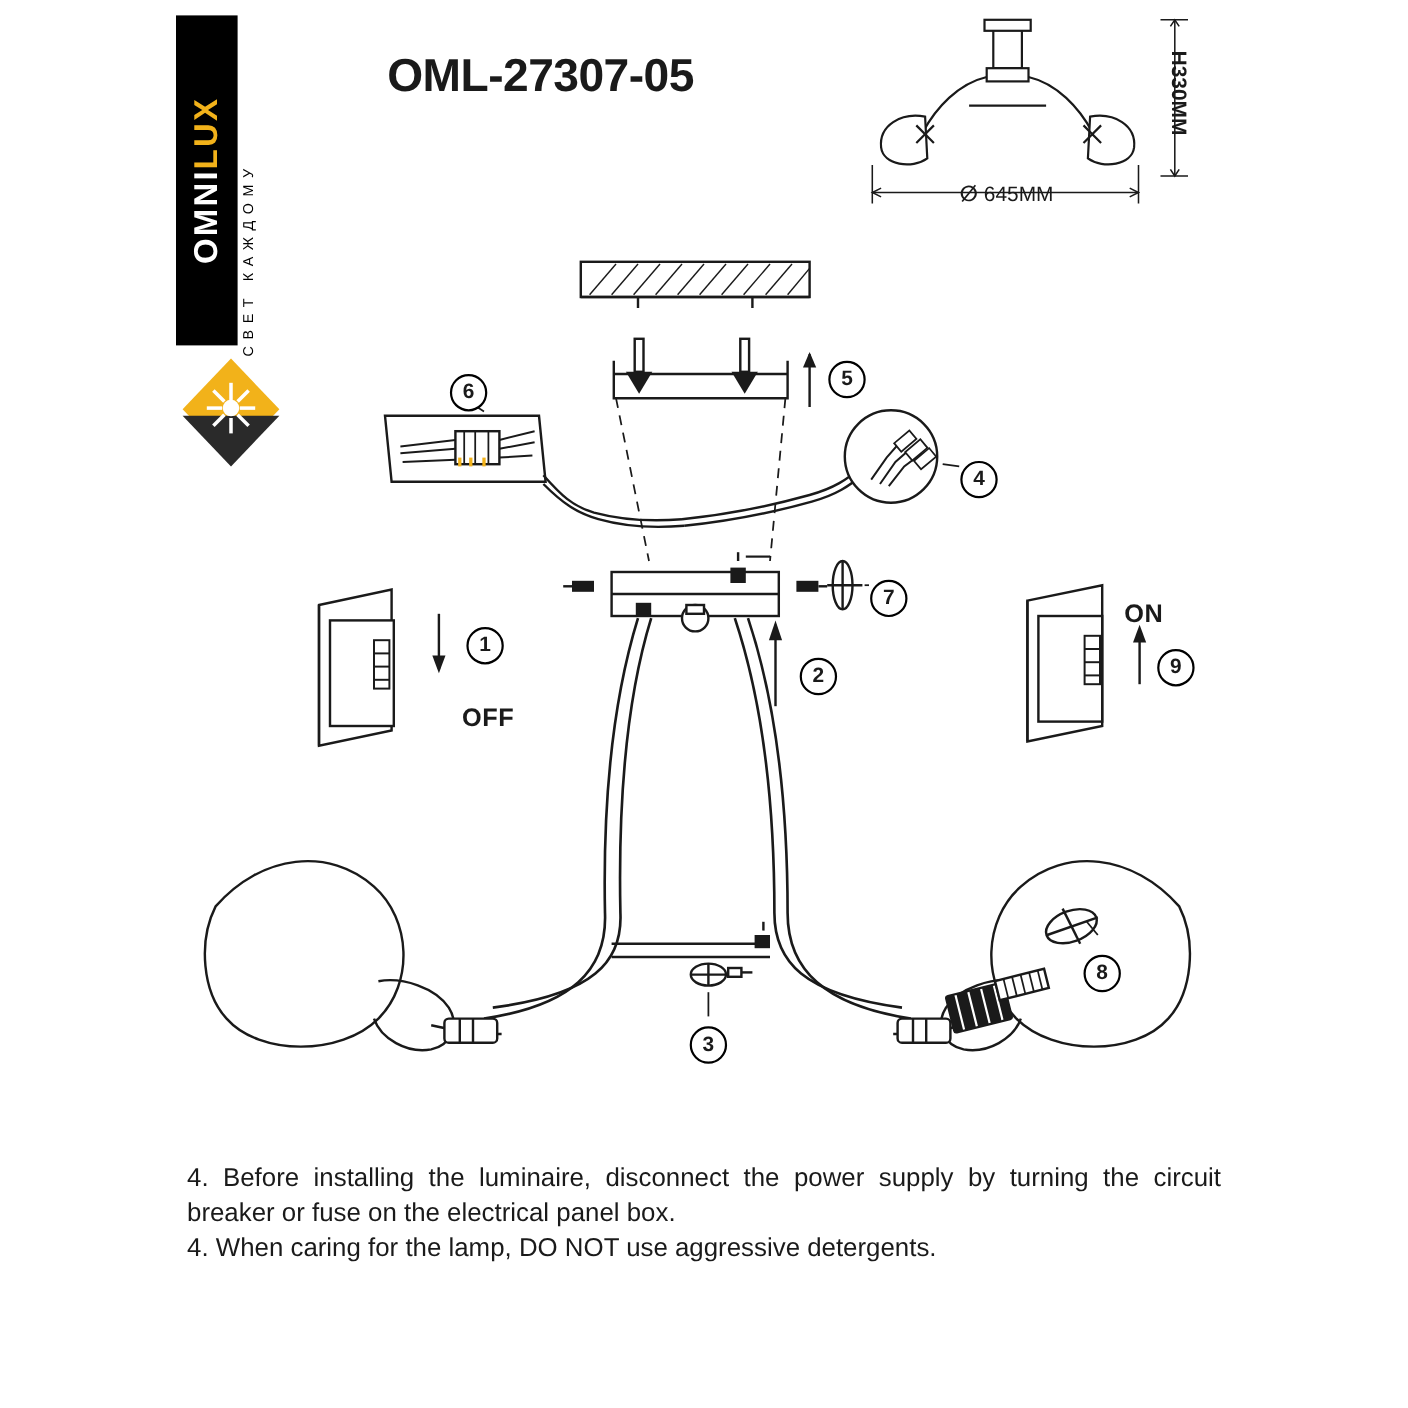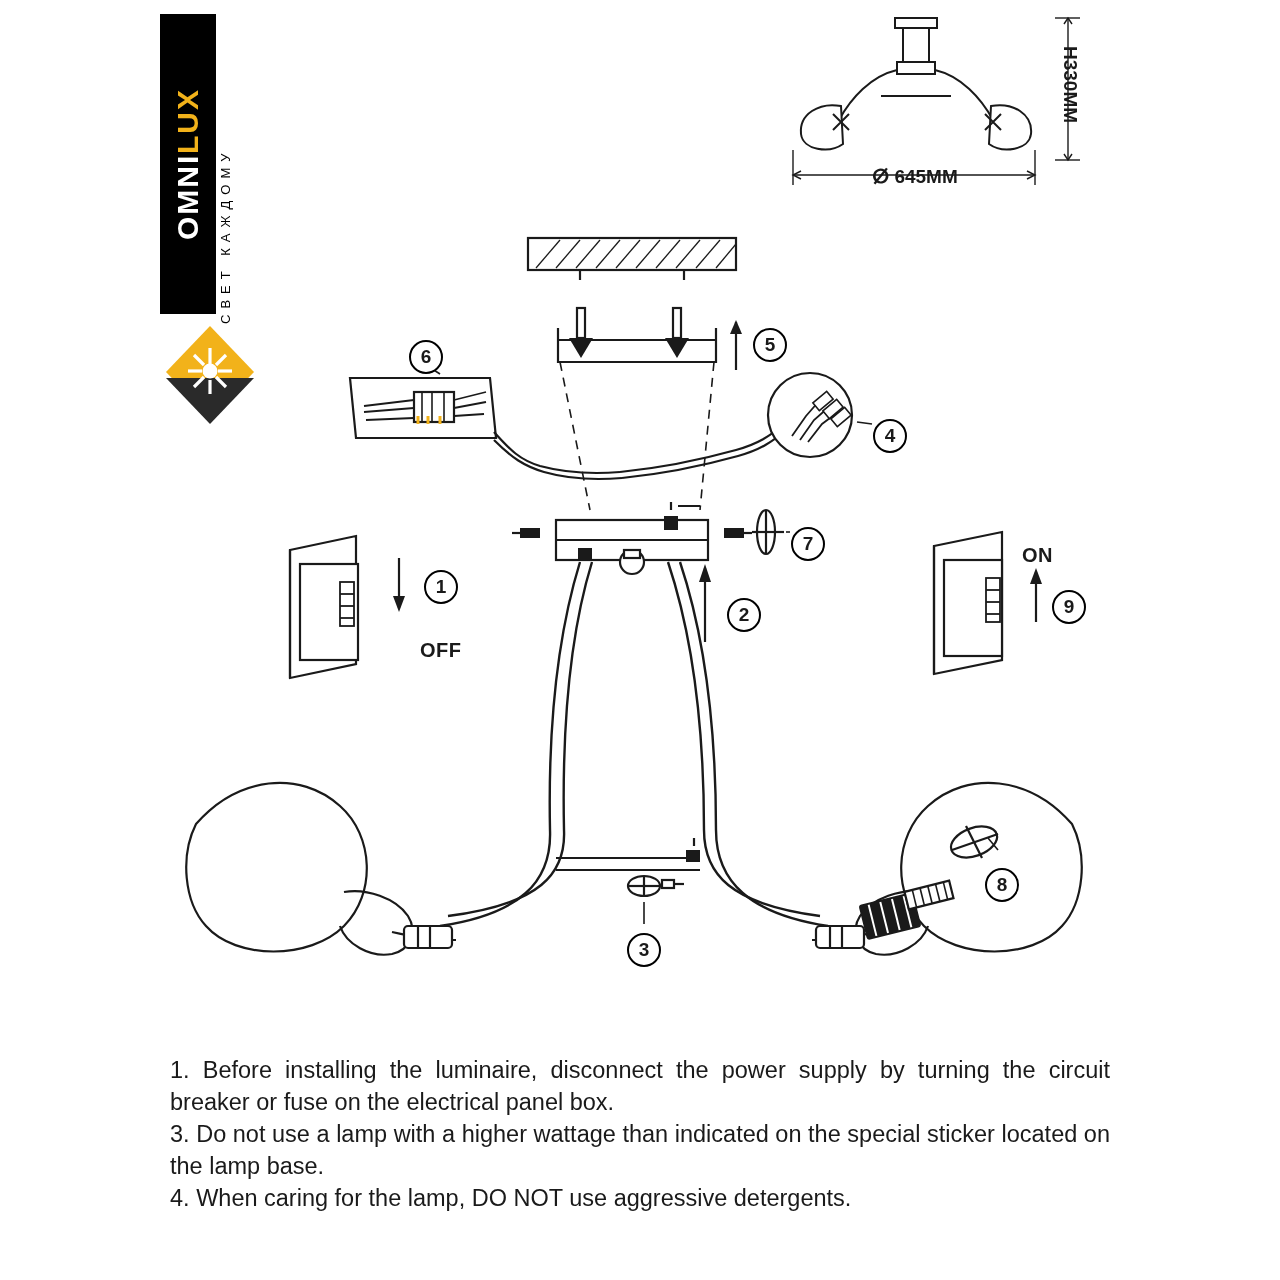--- a/index.html
+++ b/index.html
@@ -42,35 +42,35 @@
   
   .thumb { position:absolute; left:785px; top:10px; width:300px; height:190px; }
   .dim-h {
     position:absolute; left:1055px; top:20px; height:130px; width:30px;
     font-size:19px; font-weight:bold;
     writing-mode:vertical-rl; text-orientation:mixed;
     display:flex; align-items:center; justify-content:center;
   }
   .dim-d {
     position:absolute; left:790px; top:165px; width:250px;
-    text-align:center; font-size:19px; font-weight:bold;
+    text-align:center; font-size:19px; font-weight:normal;
   }
 
   
   .drawing { position:absolute; left:0; top:210px; width:1280px; height:810px; }
 
   
   .callout {
     position:absolute; width:34px; height:34px; border:2.2px solid #000;
     border-radius:50%; display:flex; align-items:center; justify-content:center;
     font-size:19px; font-weight:bold; background:#fff;
   }
 
   .word {
-    position:absolute; font-size:20px; font-weight:bold; letter-spacing:0.5px;
+    position:absolute; font-size:23px; font-weight:bold; letter-spacing:0.5px;
   }
 
   
   .notes {
     position:absolute; left:170px; top:1055px; width:940px;
     font-size:23.5px; line-height:1.36; text-align:justify;
   }
   .notes p { margin:0; }
 </style>
 </head>
@@ -97,20 +97,21 @@
           <line x1="34" y1="35" x2="44" y2="45"></line>
           <line x1="56" y1="57" x2="66" y2="67"></line>
           <line x1="66" y1="35" x2="56" y2="45"></line>
           <line x1="44" y1="57" x2="34" y2="67"></line>
         </g>
         <circle cx="50" cy="51" r="7.5" fill="#ffffff"></circle>
       </svg>
     </div>
   </div>
 
+  <div class="title">OML-27307-05</div>
 
   <div class="thumb">
     <svg width="300" height="190" viewBox="0 0 300 190">
       <g fill="none" stroke="#1a1a1a" stroke-width="2">
 
         <rect x="110" y="8" width="42" height="10" fill="#ffffff"></rect>
 
         <path d="M118 18 L118 52 M144 18 L144 52"></path>
         <path d="M118 52 L144 52"></path>
 
@@ -378,18 +379,17 @@
   <div class="callout" style="left:424px; top:570px;">1</div>
   <div class="callout" style="left:727px; top:598px;">2</div>
   <div class="callout" style="left:1052px; top:590px;">9</div>
   <div class="callout" style="left:985px; top:868px;">8</div>
   <div class="callout" style="left:627px; top:933px;">3</div>
 
   <div class="word" style="left:384px; top:639px;margin-left:36px;">OFF</div>
   <div class="word" style="left:1022px; top:544px;">ON</div>
 
   <div class="notes">
-    <p>1. Before installing the luminaire, disconnect the power supply by turning the circuit breaker or fuse on the electrical panel box.</p>
-    <p>3. Do not use a lamp with a higher wattage than indicated on the special sticker located on the lamp base.</p>
+    <p>4. Before installing the luminaire, disconnect the power supply by turning the circuit breaker or fuse on the electrical panel box.</p>
     <p>4. When caring for the lamp, DO NOT use aggressive detergents.</p>
   </div>
 
 </div>
 
 </body></html>

